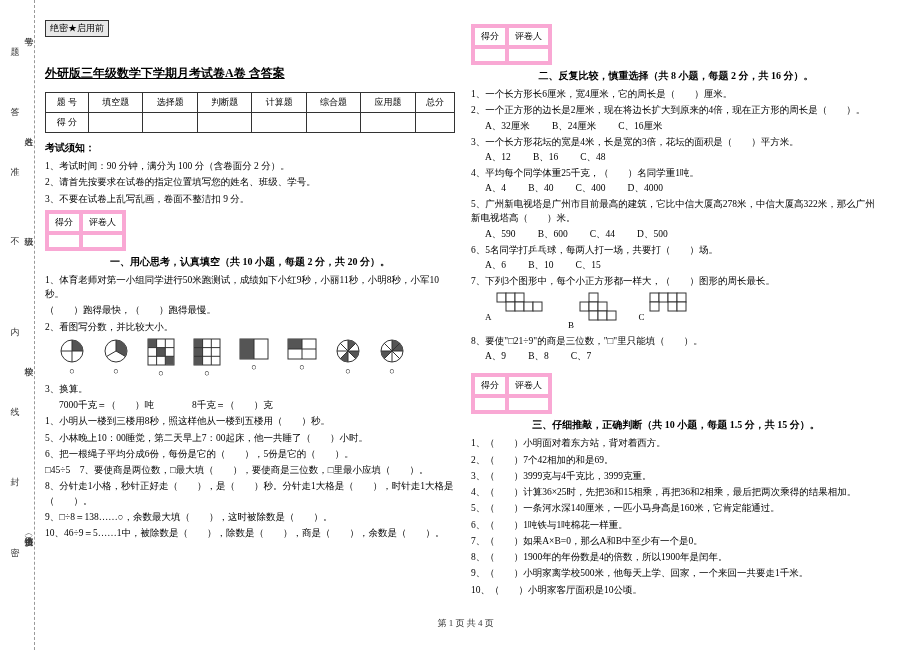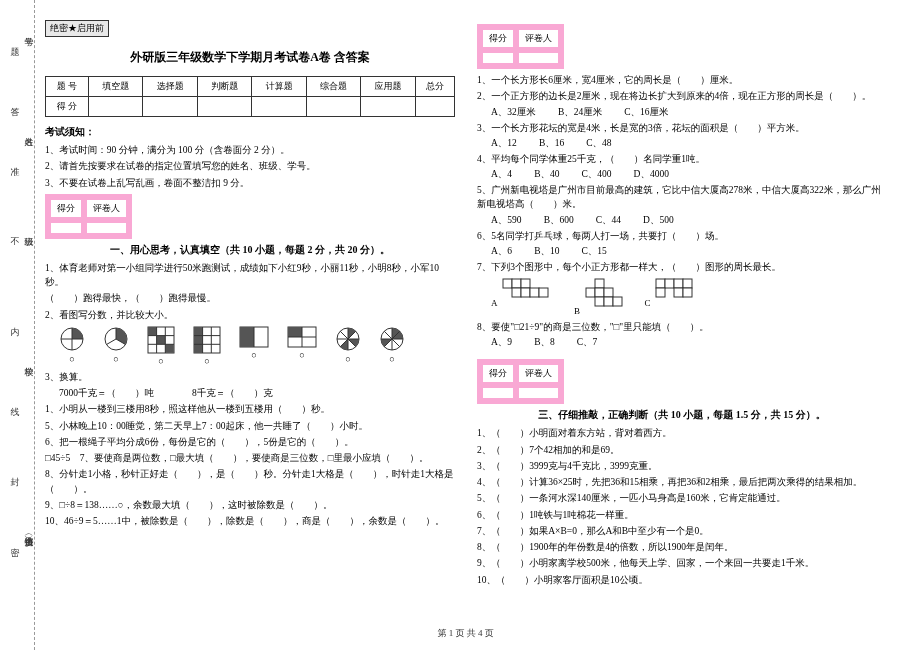--- a/index.html
+++ b/index.html
@@ -10,21 +10,21 @@
     width: 920px;
     height: 650px;
     overflow: hidden;
     position: relative;
   }
   .page {
     display: flex;
     width: 880px;
     margin-left: 35px;
     padding: 20px 10px 10px 10px;
-    gap: 22px;
+    gap: 16px;
     position: relative;
   }
   .binding {
     position: absolute;
     left: 0;
     top: 0;
     width: 35px;
     height: 650px;
     border-right: 1px dashed #999;
   }
@@ -48,24 +48,24 @@
   }
   .secret-box {
     display: inline-block;
     border: 1px solid #333;
     background: #e8e8e8;
     padding: 1px 4px;
     font-size: 9px;
     margin-bottom: 6px;
   }
   .title {
-    text-align: center;
     font-size: 12px;
     font-weight: bold;
-    margin: 6px 0 10px;
+    margin: 22px 0 10px;
+    text-decoration: underline;
   }
   table.score {
     border-collapse: collapse;
     width: 100%;
     margin-bottom: 8px;
   }
   table.score td {
     border: 1px solid #333;
     padding: 3px 2px;
     text-align: center;
@@ -81,21 +81,21 @@
     font-size: 9.5px;
     line-height: 1.5;
     margin: 2px 0;
   }
   .qlist { margin-top: 2px; }
   .scorebox {
     border-collapse: collapse;
     margin: 4px 0;
   }
   .scorebox td {
-    border: 6px solid #f9a8d4;
+    border: 4px solid #f9a8d4;
     font-size: 9px;
     padding: 2px 6px;
     height: 16px;
     min-width: 28px;
   }
   .section-title {
     text-align: center;
     font-size: 10px;
     font-weight: bold;
     margin: 4px 0;
@@ -108,21 +108,21 @@
   }
   .gfx .unit { display: flex; flex-direction: column; align-items: center; gap: 2px; }
   .gfx svg { display: block; }
   .circle-mark { font-size: 9px; }
   .opts { display: flex; gap: 22px; margin-left: 14px; font-size: 9.5px; }
   .opts span { white-space: nowrap; }
   .shapes { display: flex; gap: 22px; margin: 4px 0 4px 14px; align-items: flex-start; }
   .shapes .lbl { font-size: 9px; margin-right: 2px; }
   .footer {
     position: absolute;
-    bottom: 10px;
+    bottom: 20px;
     width: 100%;
     text-align: center;
     font-size: 9px;
     color: #333;
     padding-left: 11px;
   }
 </style>
 </head>
 <body>
 
@@ -307,20 +307,21 @@
           <tr>
             <td>得分</td>
             <td>评卷人</td>
           </tr>
       <tr>
             <td></td>
             <td></td>
           </tr>
     </tbody>
       </table>
+    <div class="section-title">二、反复比较，慎重选择（共 8 小题，每题 2 分，共 16 分）。</div>
 
     <div class="qlist">
       <p>1、一个长方形长6厘米，宽4厘米，它的周长是（　　）厘米。</p>
       <p>2、一个正方形的边长是2厘米，现在将边长扩大到原来的4倍，现在正方形的周长是（　　）。</p>
       <div class="opts">
           <span>A、32厘米</span>
           <span>B、24厘米</span>
           <span>C、16厘米</span>
         </div>
       <p>3、一个长方形花坛的宽是4米，长是宽的3倍，花坛的面积是（　　）平方米。</p>

